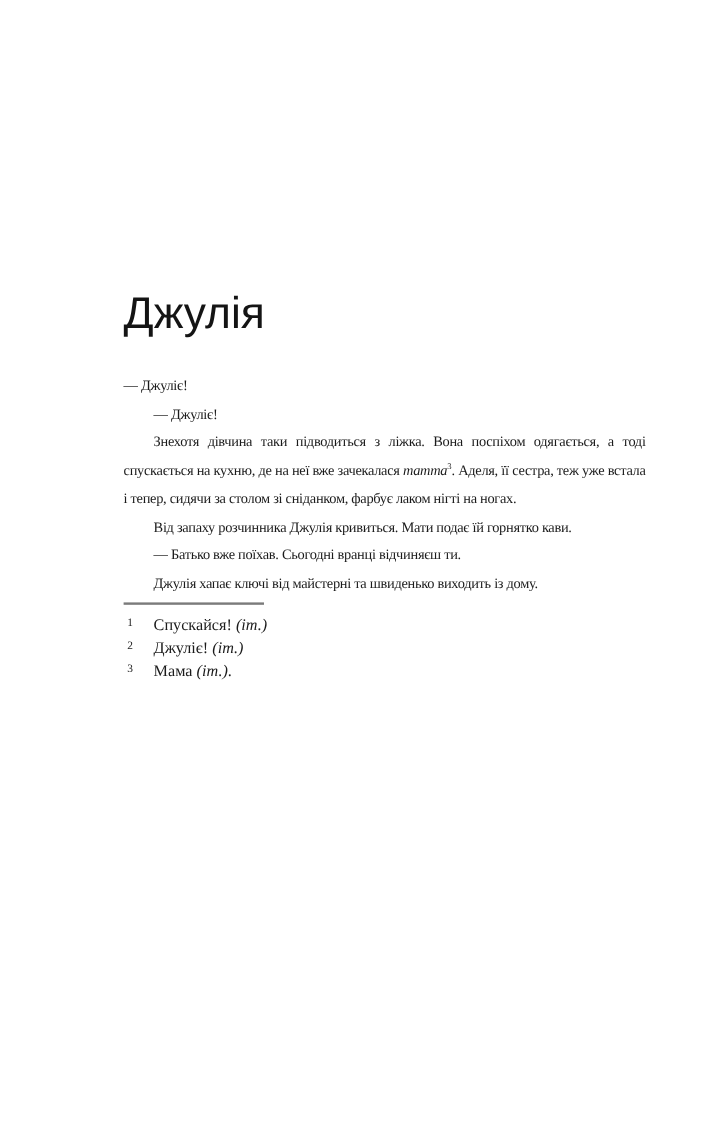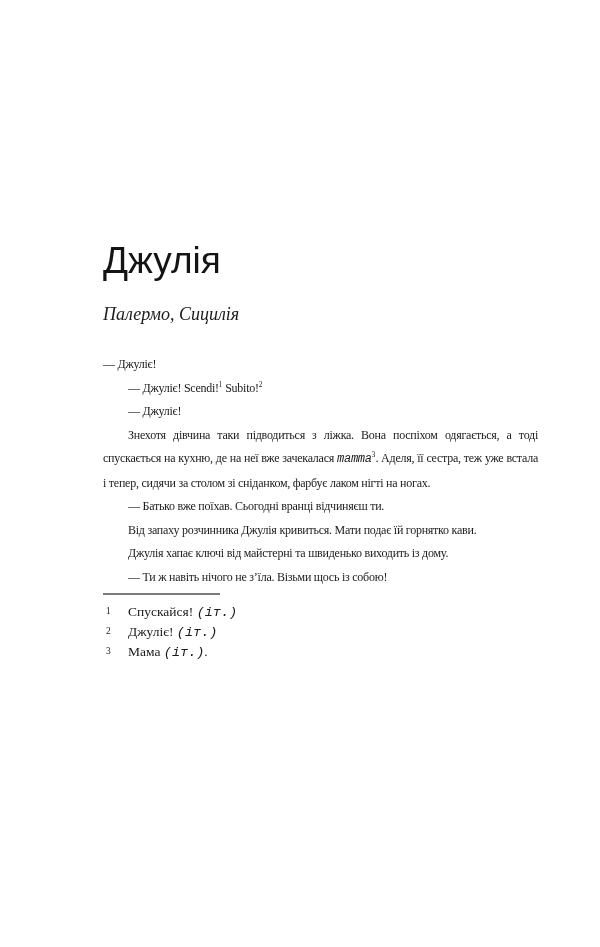--- a/index.html
+++ b/index.html
@@ -31,21 +31,21 @@
   .body-text {
     font-size: 12px;
     line-height: 23.5px;
     letter-spacing: -0.25px;
     text-align: justify;
     hyphens: manual;
     margin-top: 28px;
   }
   .body-text p { margin: 0; }
   .body-text p.ind { text-indent: 25px; }
-  .it { font-style: italic; font-family: Liberation Mono, monospace; }
+  .it { font-style: italic; }
   .sup {
     font-size: 0.6em;
     vertical-align: super;
     line-height: 0;
     letter-spacing: 0;
   }
   .footnotes {
     margin-top: 4px;
     font-size: 13.5px;
     line-height: 19px;
@@ -66,31 +66,28 @@
     font-size: 9.5px;
     line-height: 19px;
   }
 </style>
 </head>
 <body>
 
 <div class="page" style="background: rgb(255, 255, 255); color: rgb(27, 27, 27);">
   <h1 class="chapter-title">Джулія</h1>
 
-  <div class="chapter-location">Палермо, Сицилія</div>
 
   <div class="body-text">
       <p><span>— Джуліє!</span></p>
-      <p class="ind"><span>— Джуліє! Scendi!</span><span class="sup">1</span><span> Subito!</span><span class="sup">2</span></p>
       <p class="ind"><span>— Джуліє!</span></p>
       <p class="ind"><span>Знехотя дівчина таки підводиться з ліжка. Вона поспі­хом одягається, а тоді спускається на кухню, де на неї вже зачекалася </span><span class="it">mamma</span><span class="sup">3</span><span>. Аделя, її сестра, теж уже встала і тепер, сидячи за столом зі сніданком, фарбує лаком нігті на ногах.</span></p>
+      <p class="ind"><span>Від запаху розчинника Джулія кривиться. Мати подає їй горнятко кави.</span></p>
       <p class="ind"><span>— Батько вже поїхав. Сьогодні вранці відчиняєш ти.</span></p>
-      <p class="ind"><span>Від запаху розчинника Джулія кривиться. Мати подає їй горнятко кави.</span></p>
       <p class="ind"><span>Джулія хапає ключі від майстерні та швиденько вихо­дить із дому.</span></p>
-      <p class="ind"><span>— Ти ж навіть нічого не з’їла. Візьми щось із собою!</span></p>
     </div>
 
   <div class="footnotes">
     <div class="fn-rule" style="background: rgb(123, 123, 123);"></div>
     <div>
         <div class="fn-item"><span class="fn-marker">1</span><span>Спускайся! </span><span class="it">(іт.)</span></div>
         <div class="fn-item"><span class="fn-marker">2</span><span>Джуліє! </span><span class="it">(іт.)</span></div>
         <div class="fn-item"><span class="fn-marker">3</span><span>Мама </span><span class="it">(іт.)</span><span>.</span></div>
       </div>
   </div>

